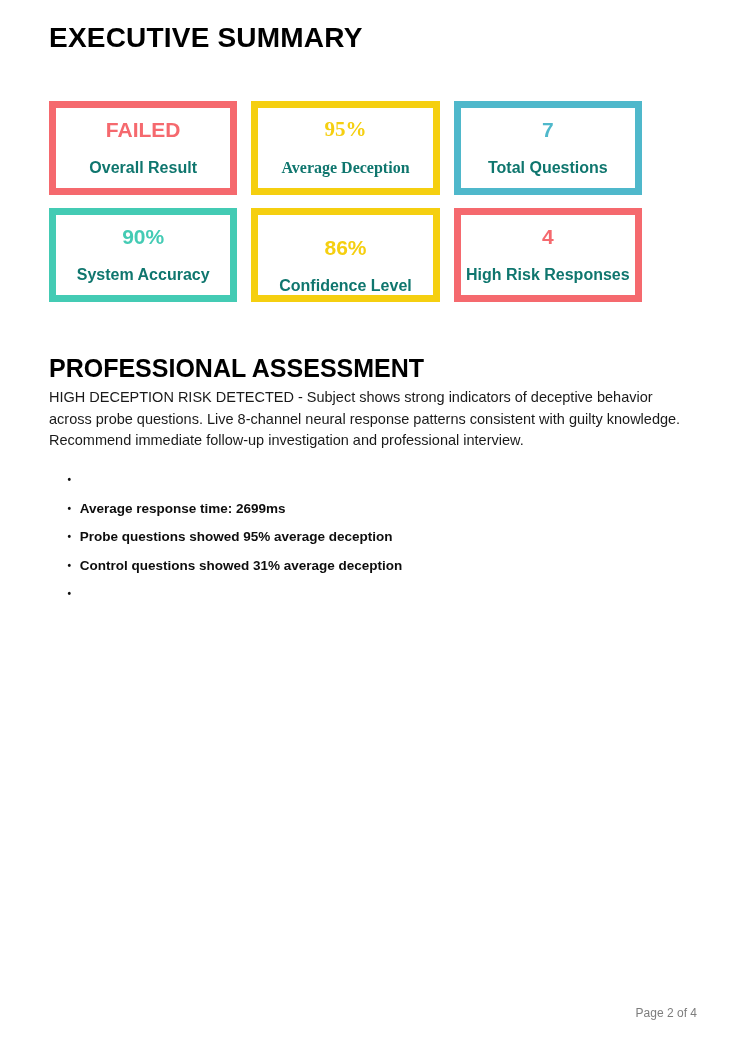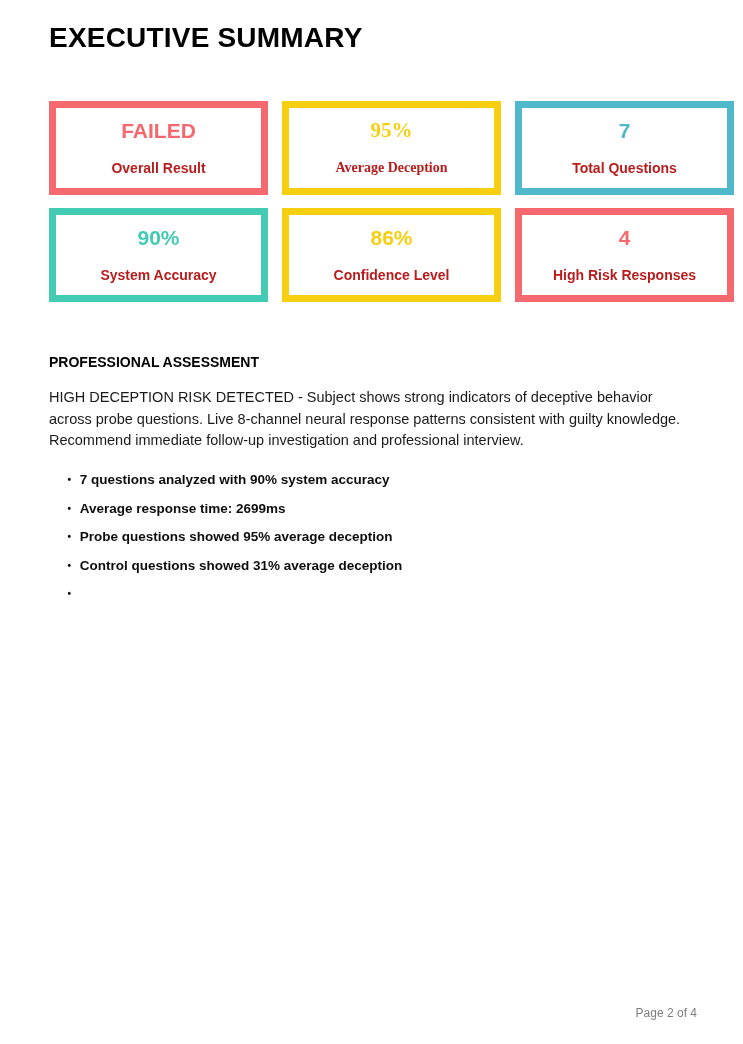--- a/index.html
+++ b/index.html
@@ -25,51 +25,51 @@
     letter-spacing: 0.2px;
     color: #000000;
     margin-top: 4px;
   }
   .stat-grid {
     margin-top: 47px;
     display: grid;
     grid-template-columns: repeat(3, 1fr);
     column-gap: 14px;
     row-gap: 13px;
-    width: 685px;
+    width: 593px;
   }
   .stat-card {
     height: 94px;
     background: #ffffff;
     border: 7px solid #cccccc;
     display: flex;
     flex-direction: column;
     align-items: center;
     justify-content: center;
     text-align: center;
   }
   .stat-value {
     font-size: 21px;
     font-weight: 700;
     line-height: 1;
   }
   .stat-label {
     margin-top: 19px;
-    font-size: 14px;
+    font-size: 16px;
     font-weight: 700;
-    color: #b91c1c;
+    color: #0f766e;
   }
   .section-heading {
-    font-size: 14px;
+    font-size: 25px;
     font-weight: 700;
     color: #000000;
   }
   .assessment-heading { margin-top: 52px; }
   .assessment-body {
-    margin-top: 17px;
+    margin-top: 4px;
     font-size: 14.5px;
     font-weight: 400;
     line-height: 21.7px;
     color: #1a1a1a;
     width: 647px;
   }
   .findings-heading { margin-top: 31px; }
   .findings-list {
     margin-top: 19px;
     padding-left: 18px;
@@ -116,37 +116,36 @@
       <div class="stat-label">Average Deception</div>
     </div>
     <div class="stat-card" style="border-color: rgb(79, 184, 203);">
       <div class="stat-value" style="color: rgb(79, 184, 203);">7</div>
       <div class="stat-label">Total Questions</div>
     </div>
     <div class="stat-card" style="border-color: rgb(68, 203, 180);">
       <div class="stat-value" style="color: rgb(68, 203, 180);">90%</div>
       <div class="stat-label">System Accuracy</div>
     </div>
-    <div class="stat-card" style="border-color: rgb(245, 207, 16);">
+    <div class="stat-card" style="border-color: rgb(245, 207, 16); justify-content: flex-end;">
       <div class="stat-value" style="color: rgb(245, 207, 16);">86%</div>
       <div class="stat-label">Confidence Level</div>
     </div>
     <div class="stat-card" style="border-color: rgb(245, 105, 110);">
       <div class="stat-value" style="color: rgb(245, 105, 110);">4</div>
       <div class="stat-label">High Risk Responses</div>
     </div>
   </div>
 
   <h2 class="section-heading assessment-heading">PROFESSIONAL ASSESSMENT</h2>
   <p class="assessment-body">HIGH DECEPTION RISK DETECTED - Subject shows strong indicators of deceptive behavior across probe questions. Live 8-channel neural response patterns consistent with guilty knowledge. Recommend immediate follow-up investigation and professional interview.</p>
 
   <ul class="findings-list">
     <li class="findings-item">
       <span class="bullet-dot">•</span>
-      <span>7 questions analyzed with 90% system accuracy</span>
     </li>
     <li class="findings-item">
       <span class="bullet-dot">•</span>
       <span>Average response time: 2699ms</span>
     </li>
     <li class="findings-item">
       <span class="bullet-dot">•</span>
       <span>Probe questions showed 95% average deception</span>
     </li>
     <li class="findings-item">

